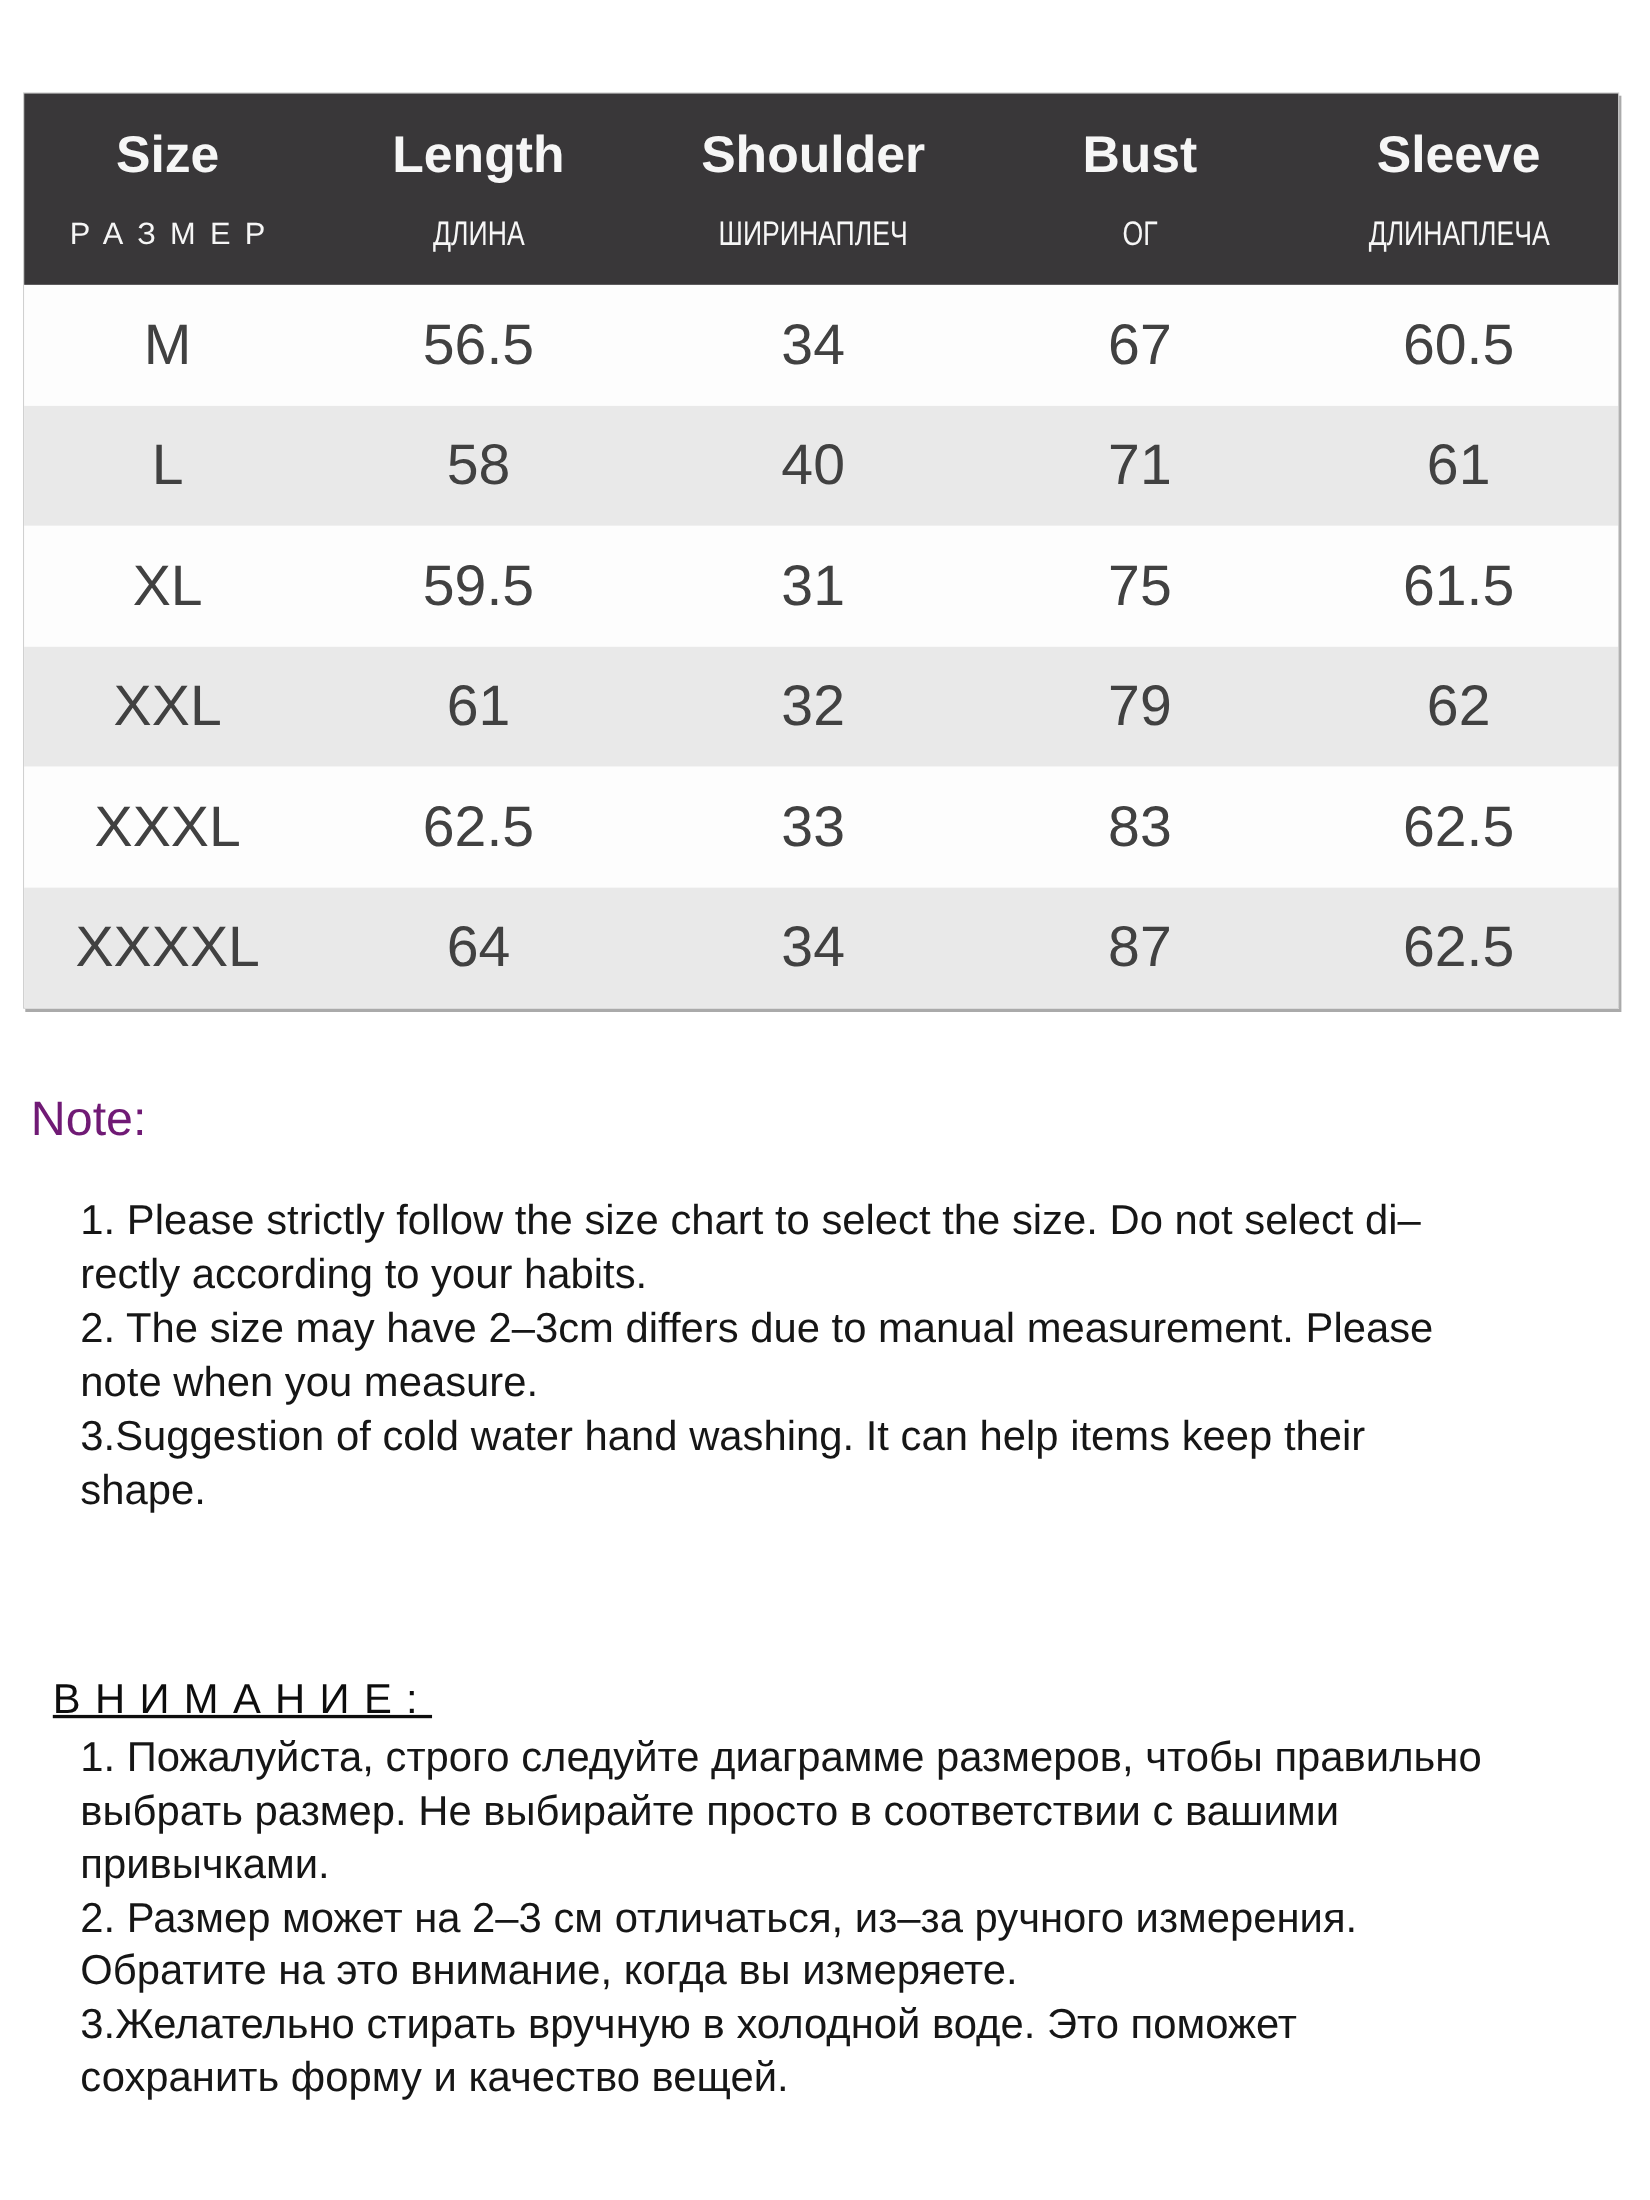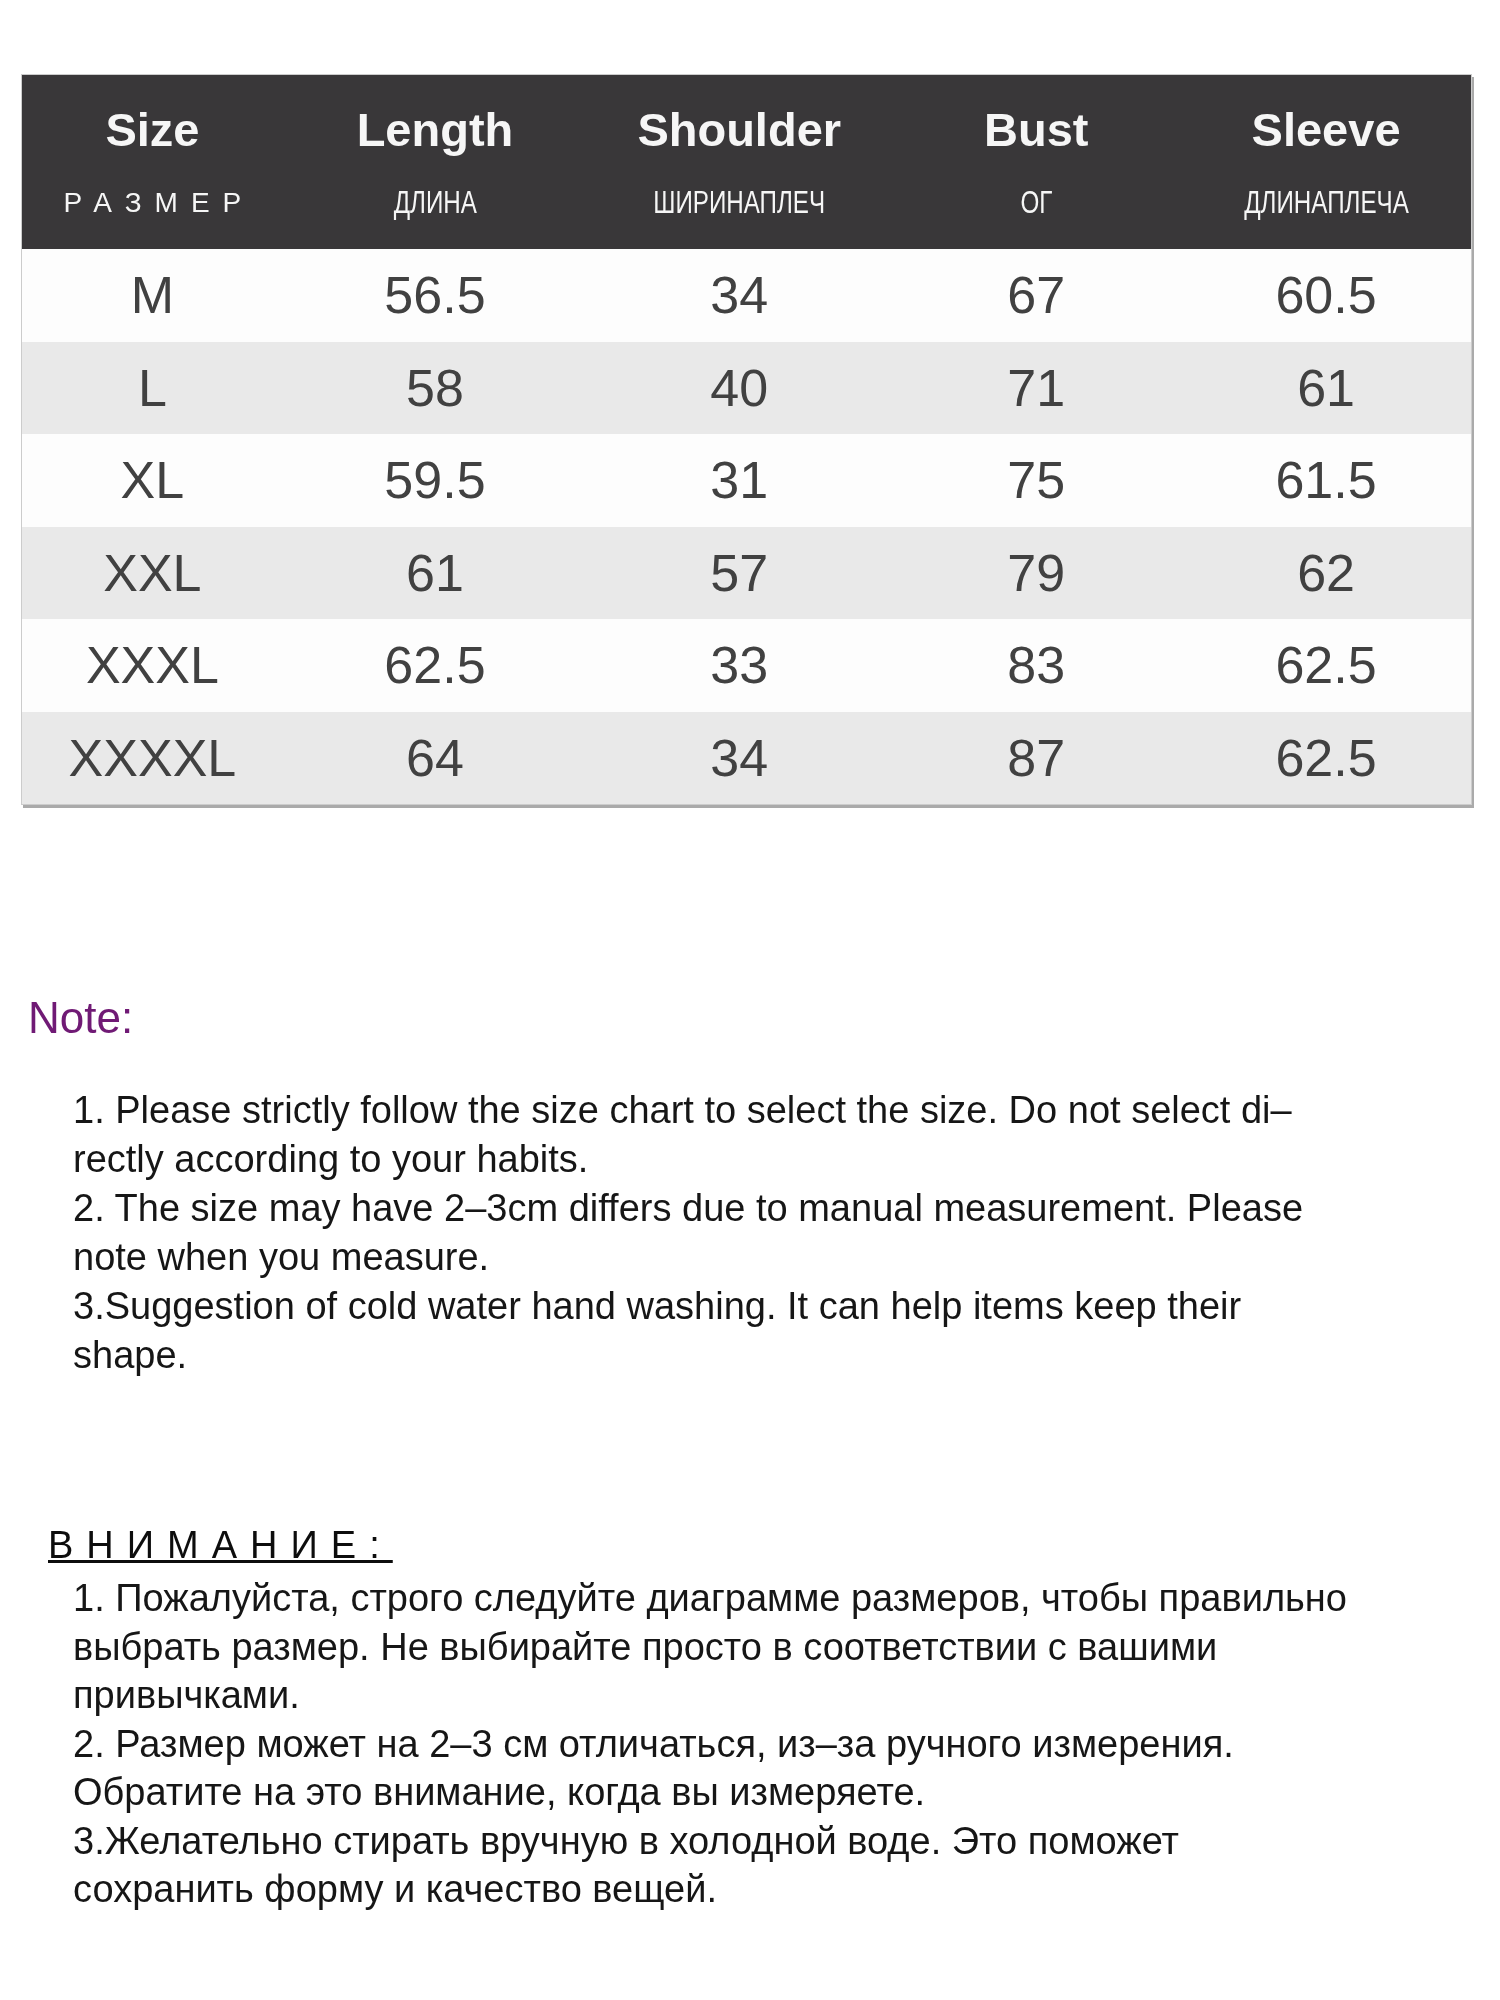--- a/index.html
+++ b/index.html
@@ -10,23 +10,23 @@
     width: 1500px;
     height: 2000px;
     background: #ffffff;
     overflow: hidden;
   }
 
   
   .size-table {
     position: absolute;
     left: 21px;
-    top: 74px;
+    top: 84px;
     width: 1451px;
-    height: 731px;
+    height: 833px;
     border: 1px solid #cccccc;
     box-shadow: 2px 3px 0 #aaaaaa;
     display: flex;
     flex-direction: column;
   }
   .table-header {
     height: 174px;
     background: #393739;
     color: #f6f6f6;
     display: grid;
@@ -170,21 +170,21 @@
         <div class="cell">XL</div>
         <div class="cell">59.5</div>
         <div class="cell">31</div>
         <div class="cell">75</div>
         <div class="cell">61.5</div>
       </div>
 
       <div class="table-row even">
         <div class="cell">XXL</div>
         <div class="cell">61</div>
-        <div class="cell">57</div>
+        <div class="cell">32</div>
         <div class="cell">79</div>
         <div class="cell">62</div>
       </div>
 
       <div class="table-row odd">
         <div class="cell">XXXL</div>
         <div class="cell">62.5</div>
         <div class="cell">33</div>
         <div class="cell">83</div>
         <div class="cell">62.5</div>

